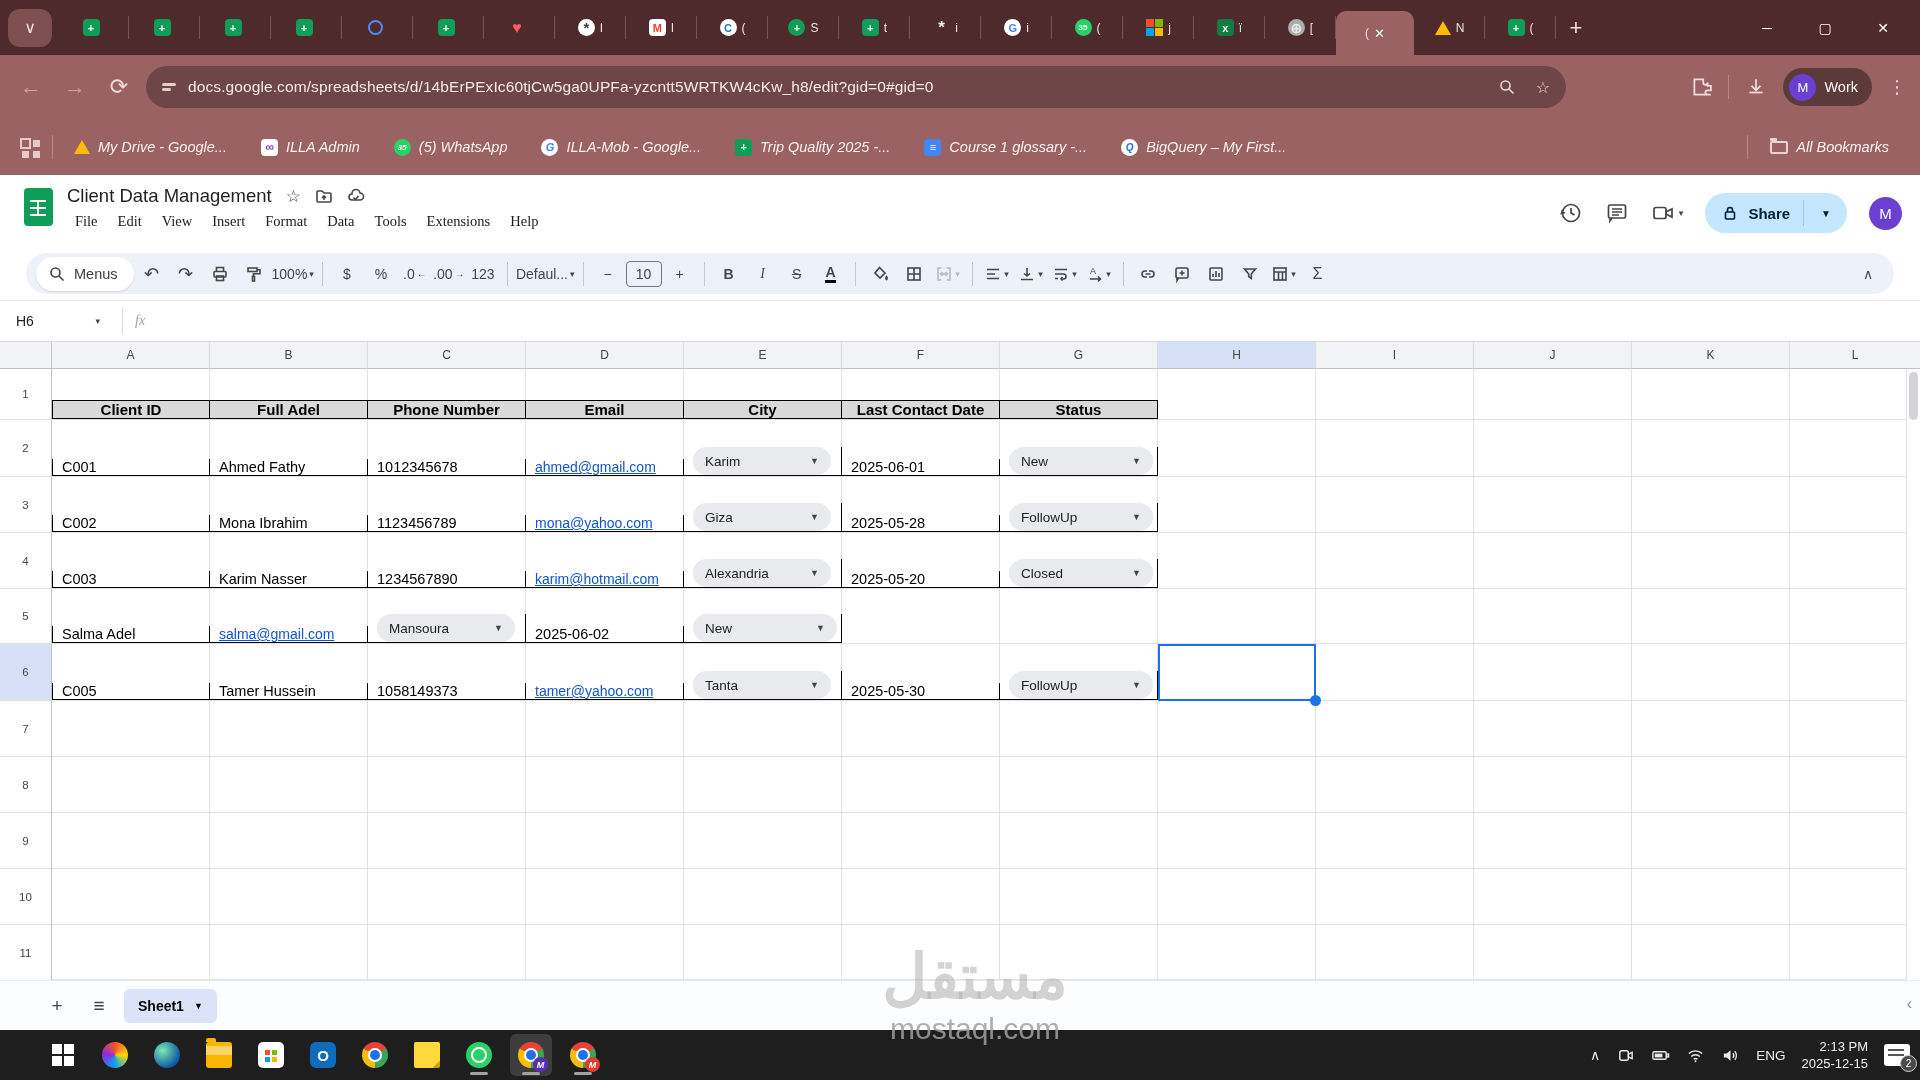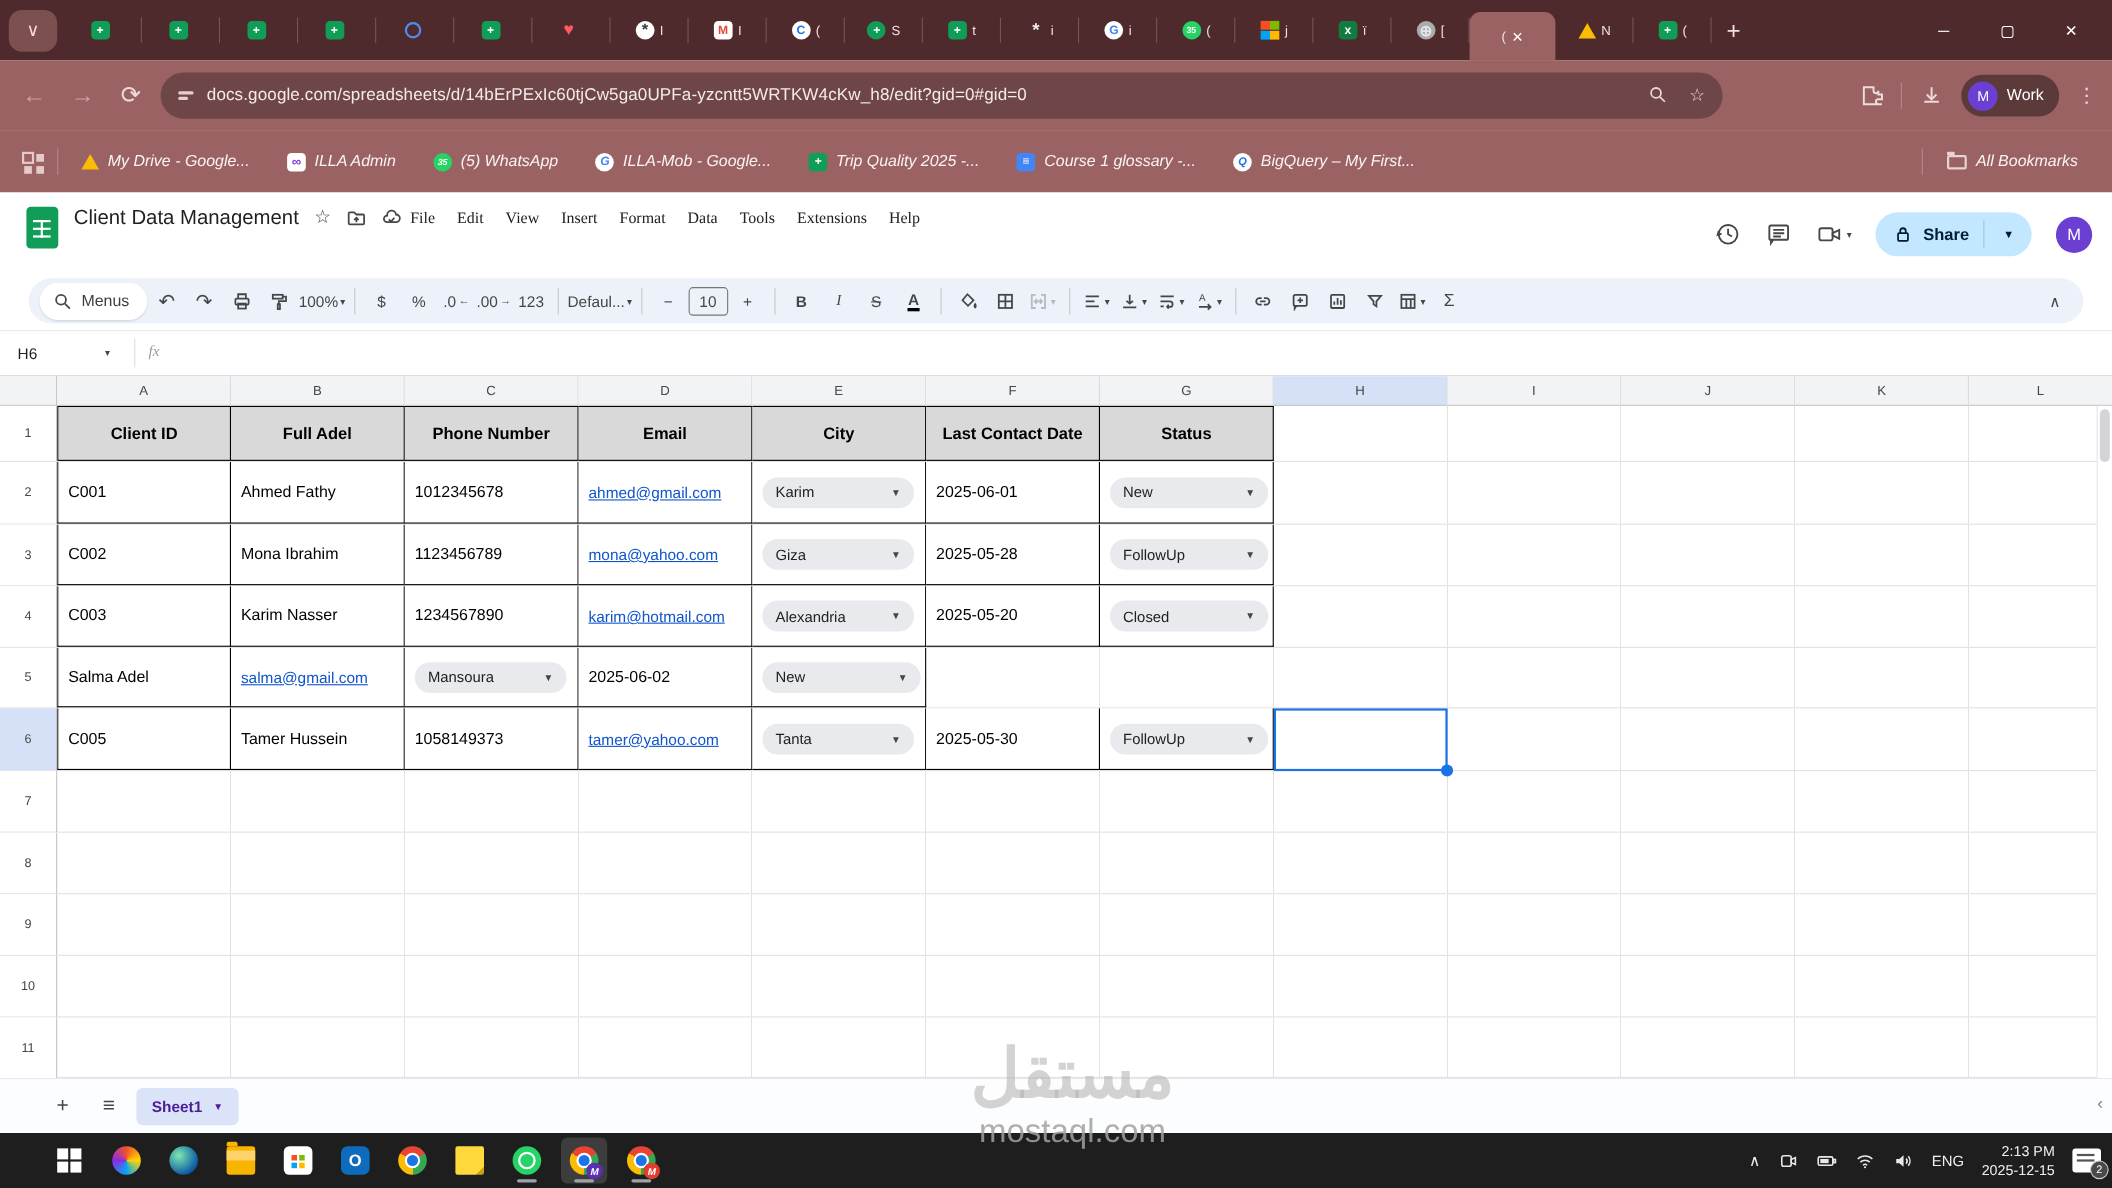--- a/index.html
+++ b/index.html
@@ -77,21 +77,21 @@
   .folder-ic::before { content:""; position:absolute; top:-5px; left:-2px; width:7px; height:3px; background:#e7d3d3; border-radius:1px 1px 0 0; }
 
   
   .sheader { height:78px; background:#fff; display:flex; align-items:flex-start; padding:10px 18px 0 16px; }
   .sheets-logo { width:29px; height:38px; background:#0f9d58; border-radius:4px; position:relative; margin:3px 14px 0 8px; }
   .sheets-logo::before { content:""; position:absolute; left:6px; top:12px; width:16px; height:16px; background:
      linear-gradient(#fff,#fff) left top/16px 2px no-repeat,
      linear-gradient(#fff,#fff) left 7px/16px 2px no-repeat,
      linear-gradient(#fff,#fff) left 14px/16px 2px no-repeat,
      linear-gradient(#fff,#fff) 7px 0/2px 16px no-repeat; }
-  .title-block { display:flex; }
+  .title-block { display:flex; flex-direction:column; }
   .title-row { display:flex; align-items:center; gap:14px; }
   .doc-title { font-size:18.5px; color:#1f1f1f; }
   .title-ic { color:#444746; font-size:17px; }
   .menu-row { display:flex; gap:4px; margin-top:4px;font-family:Liberation Serif, serif; }
   .menu-item { font-size:14.5px; color:#202124; padding:2px 8px; border-radius:8px; }
   .sheader-right { margin-left:auto; display:flex; align-items:center; gap:22px; padding-top:8px; }
   .hdr-svg { width:24px; height:24px; stroke:#444746; stroke-width:1.7; fill:none; }
   .cam-wrap { display:flex; align-items:center; gap:4px; color:#444746; }
   .share-pill { height:40px; background:#c2e7ff; border-radius:20px; display:flex; align-items:center; padding:0 8px 0 16px; gap:9px; color:#001d35; }
   .share-pill .lbl { font-size:15px; font-weight:bold; }
@@ -125,37 +125,37 @@
   
   .colhdr { height:27px; display:flex; background:#fff; position:relative; }
   .corner { width:52px; background:#f1f3f4; border-right:1px solid #c0c3c6; border-bottom:1px solid #c0c3c6; }
   .colhdr .ch { width:158px; background:#f1f3f4; border-right:1px solid #d9dbde; border-bottom:1px solid #c0c3c6; display:flex; align-items:center; justify-content:center; font-size:12px; color:#444746; }
   .colhdr .ch.sel { background:#d6e1f7; }
   .grid-area { height:611px; display:flex; position:relative; background:#fff; }
   .gutter { width:52px; flex:none; }
   .gutter .rn { border-right:1px solid #c0c3c6; border-bottom:1px solid #e2e2e2; display:flex; align-items:center; justify-content:center; font-size:11.5px; color:#444746; background:#fff; }
   .gutter .rn.sel { background:#d6e1f7; }
   .gmain { position:relative; flex:1; overflow:hidden; }
-  .grow { display:flex; position:relative; }
+  .grow { display:flex; position:relative;align-items:flex-end; }
   .grow-bg { background-image:repeating-linear-gradient(90deg, transparent 0, transparent 157px, #e2e2e2 157px, #e2e2e2 158px); border-bottom:1px solid #e2e2e2; }
   .tcell { width:158px; flex:none; border-right:1.5px solid #000; border-bottom:1.5px solid #000; background:#fff; display:flex; align-items:center; padding-left:9px; font-size:14.5px; color:#000; overflow:hidden; }
   .grow .tcell:first-child { border-left:1.5px solid #000; }
   .hrow .tcell { background:#d9d9d9; border-top:1.5px solid #000; justify-content:center; padding-left:0; font-weight:bold; font-size:15px; }
   .email a { color:#1155cc; text-decoration:underline; font-size:14px; }
   .chip { width:138px; height:28px; background:#e8eaed; border-radius:14px; display:flex; align-items:center; justify-content:space-between; padding:0 12px; font-size:13.5px; color:#202124; }
   .chip .tri { font-size:9px; color:#444746; }
   .selbox { position:absolute; left:1106px; top:275px; width:158px; height:57px; border:2px solid #1a73e8; pointer-events:auto; }
   .selhandle { position:absolute; left:1258px; top:326px; width:11px; height:11px; border-radius:50%; background:#1a73e8; }
   .vscroll { position:absolute; right:0; top:0; bottom:0; width:14px; background:#fff; border-left:1px solid #e4e4e4; }
   .vthumb { position:absolute; top:3px; right:2px; width:9px; height:48px; background:#d2d4d7; border-radius:5px; }
 
   
   .stabbar { height:50px; background:#fcfdfe; display:flex; align-items:center; padding-left:40px; gap:8px; border-top:1px solid #e8eaed; position:relative; }
   .stab-ic { font-size:19px; color:#444746; width:34px; text-align:center; }
-  .sheet-tab { background:#dbe3f8; border-radius:6px; height:34px; display:flex; align-items:center; gap:10px; padding:0 14px; color:#4c1d95; font-weight:bold; font-size:14px; }
+  .sheet-tab { background:#dbe3f8; border-radius:6px; height:34px; display:flex; align-items:center; gap:10px; padding:0 14px; color:#000000; font-weight:bold; font-size:14px; }
   .sheet-tab .tri { font-size:9px; }
   .hscroll-arrow { position:absolute; right:8px; top:14px; color:#80868b; font-size:16px; }
 
   
   .taskbar { height:50px; background:#1e1e1e; display:flex; align-items:center; padding:0 10px 0 42px; gap:10px; position:relative; }
   .tb-app { width:42px; height:42px; display:flex; align-items:center; justify-content:center; border-radius:6px; position:relative; }
   .tb-app.active { background:#3d3d3d; }
   .tb-app .ind { position:absolute; bottom:1px; left:12px; right:12px; height:3px; background:#9fa3a8; border-radius:2px; }
   .ic24 { width:26px; height:26px; border-radius:50%; position:relative; flex:none; }
   .tb-start { border-radius:0; background:none; }

